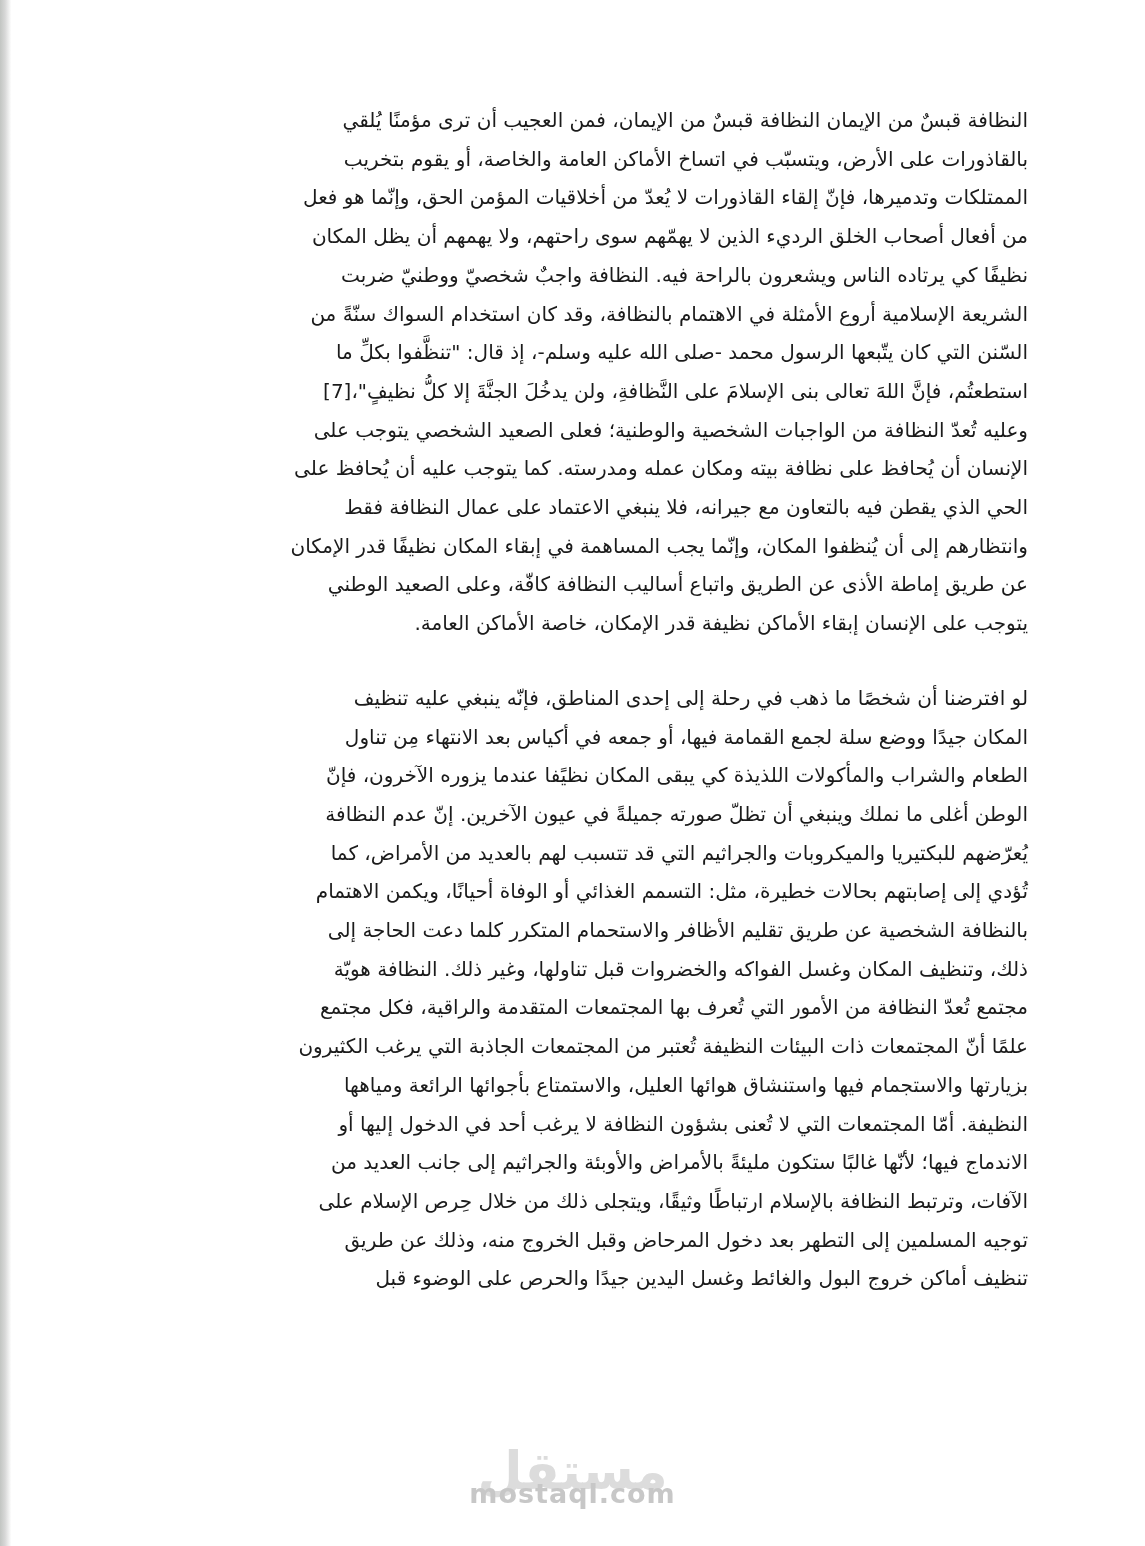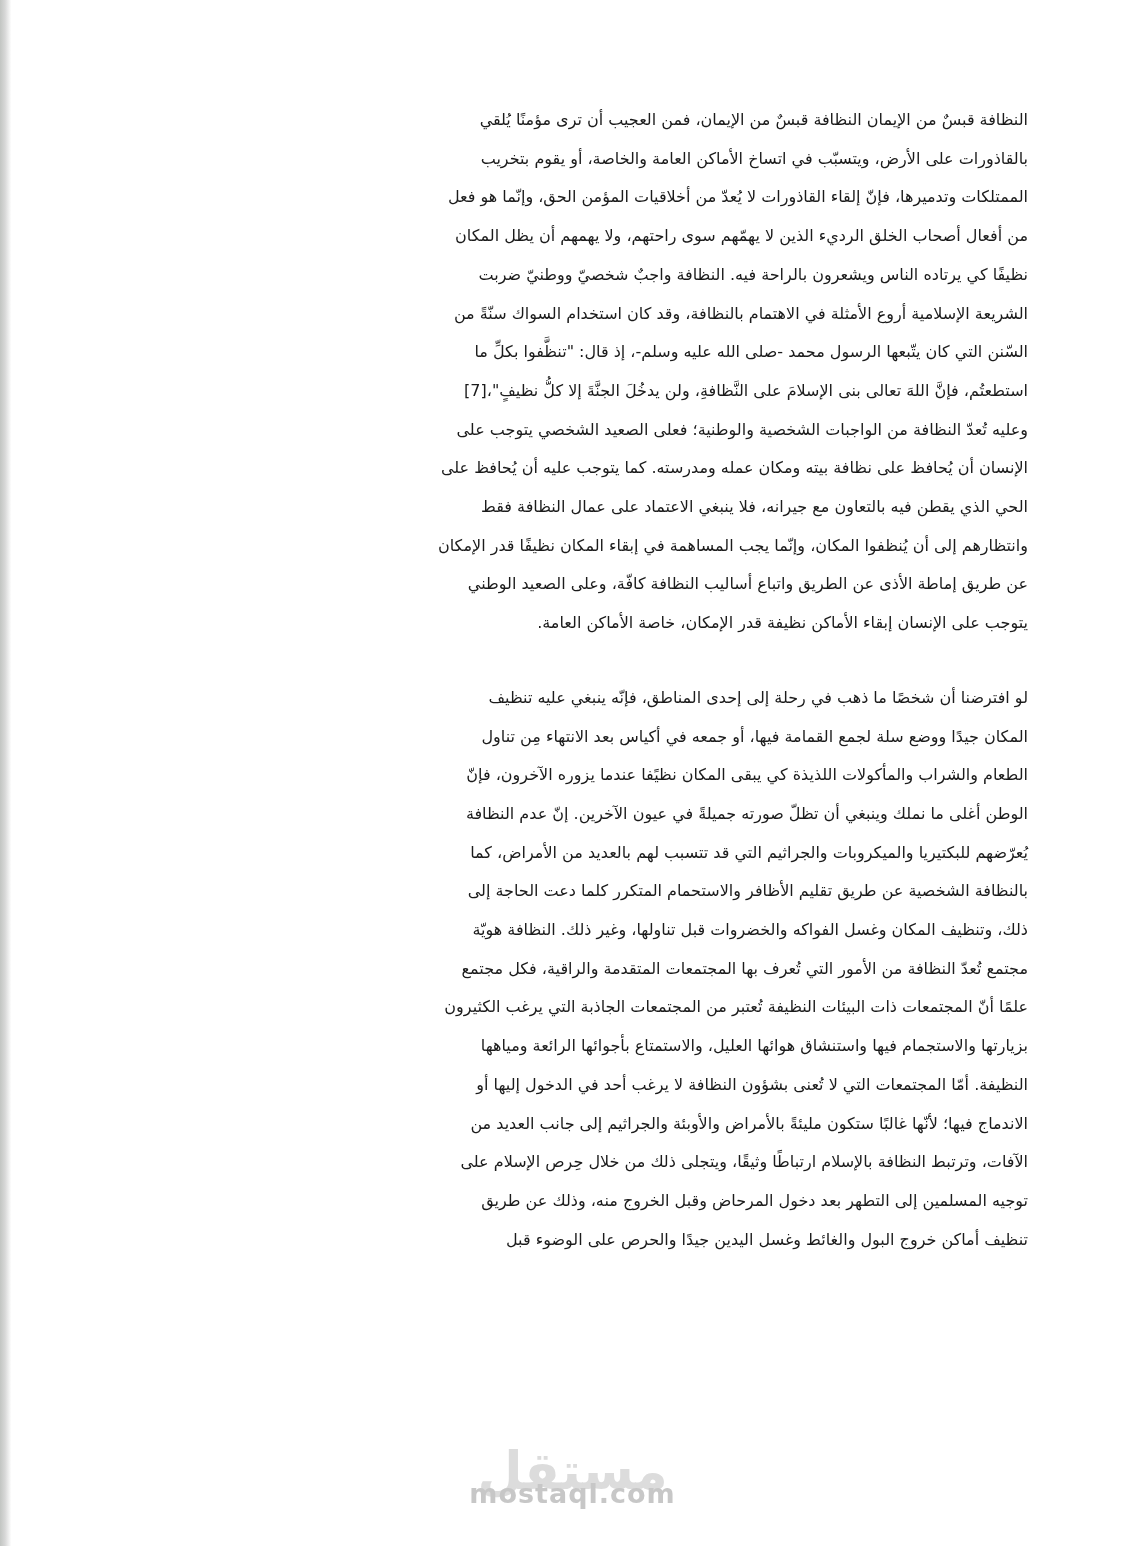--- a/index.html
+++ b/index.html
@@ -28,21 +28,21 @@
     background: linear-gradient(to right, #c2c5c2 0%, #d7d7d7 45%, #fdfdfd 100%);
   }
   .text-block {
     position: absolute;
     top: 101px;
     right: 117px;
     width: 892px;
     direction: rtl;
     text-align: right;
     color: #1b1b1b;
-    font-size: 16px;
+    font-size: 20px;
     line-height: 38.7px;
   }
   .paragraph + .paragraph {
     margin-top: 36px;
   }
   .line {
     white-space: nowrap;
   }
   .watermark {
     position: absolute;
@@ -89,20 +89,21 @@
         <div class="line">وانتظارهم إلى أن يُنظفوا المكان، وإنّما يجب المساهمة في إبقاء المكان نظيفًا قدر الإمكان</div>
         <div class="line">عن طريق إماطة الأذى عن الطريق واتباع أساليب النظافة كافّة، وعلى الصعيد الوطني</div>
         <div class="line">يتوجب على الإنسان إبقاء الأماكن نظيفة قدر الإمكان، خاصة الأماكن العامة.</div>
       </div>
       <div class="paragraph">
         <div class="line">لو افترضنا أن شخصًا ما ذهب في رحلة إلى إحدى المناطق، فإنّه ينبغي عليه تنظيف</div>
         <div class="line">المكان جيدًا ووضع سلة لجمع القمامة فيها، أو جمعه في أكياس بعد الانتهاء مِن تناول</div>
         <div class="line">الطعام والشراب والمأكولات اللذيذة كي يبقى المكان نظيًفا عندما يزوره الآخرون، فإنّ</div>
         <div class="line">الوطن أغلى ما نملك وينبغي أن تظلّ صورته جميلةً في عيون الآخرين. إنّ عدم النظافة</div>
         <div class="line">يُعرّضهم للبكتيريا والميكروبات والجراثيم التي قد تتسبب لهم بالعديد من الأمراض، كما</div>
+        <div class="line">تُؤدي إلى إصابتهم بحالات خطيرة، مثل: التسمم الغذائي أو الوفاة أحيانًا، ويكمن الاهتمام</div>
         <div class="line">بالنظافة الشخصية عن طريق تقليم الأظافر والاستحمام المتكرر كلما دعت الحاجة إلى</div>
         <div class="line">ذلك، وتنظيف المكان وغسل الفواكه والخضروات قبل تناولها، وغير ذلك. النظافة هويّة</div>
         <div class="line">مجتمع تُعدّ النظافة من الأمور التي تُعرف بها المجتمعات المتقدمة والراقية، فكل مجتمع</div>
         <div class="line">علمًا أنّ المجتمعات ذات البيئات النظيفة تُعتبر من المجتمعات الجاذبة التي يرغب الكثيرون</div>
         <div class="line">بزيارتها والاستجمام فيها واستنشاق هوائها العليل، والاستمتاع بأجوائها الرائعة ومياهها</div>
         <div class="line">النظيفة. أمّا المجتمعات التي لا تُعنى بشؤون النظافة لا يرغب أحد في الدخول إليها أو</div>
         <div class="line">الاندماج فيها؛ لأنّها غالبًا ستكون مليئةً بالأمراض والأوبئة والجراثيم إلى جانب العديد من</div>
         <div class="line">الآفات، وترتبط النظافة بالإسلام ارتباطًا وثيقًا، ويتجلى ذلك من خلال حِرص الإسلام على</div>
         <div class="line">توجيه المسلمين إلى التطهر بعد دخول المرحاض وقبل الخروج منه، وذلك عن طريق</div>
         <div class="line">تنظيف أماكن خروج البول والغائط وغسل اليدين جيدًا والحرص على الوضوء قبل</div>

